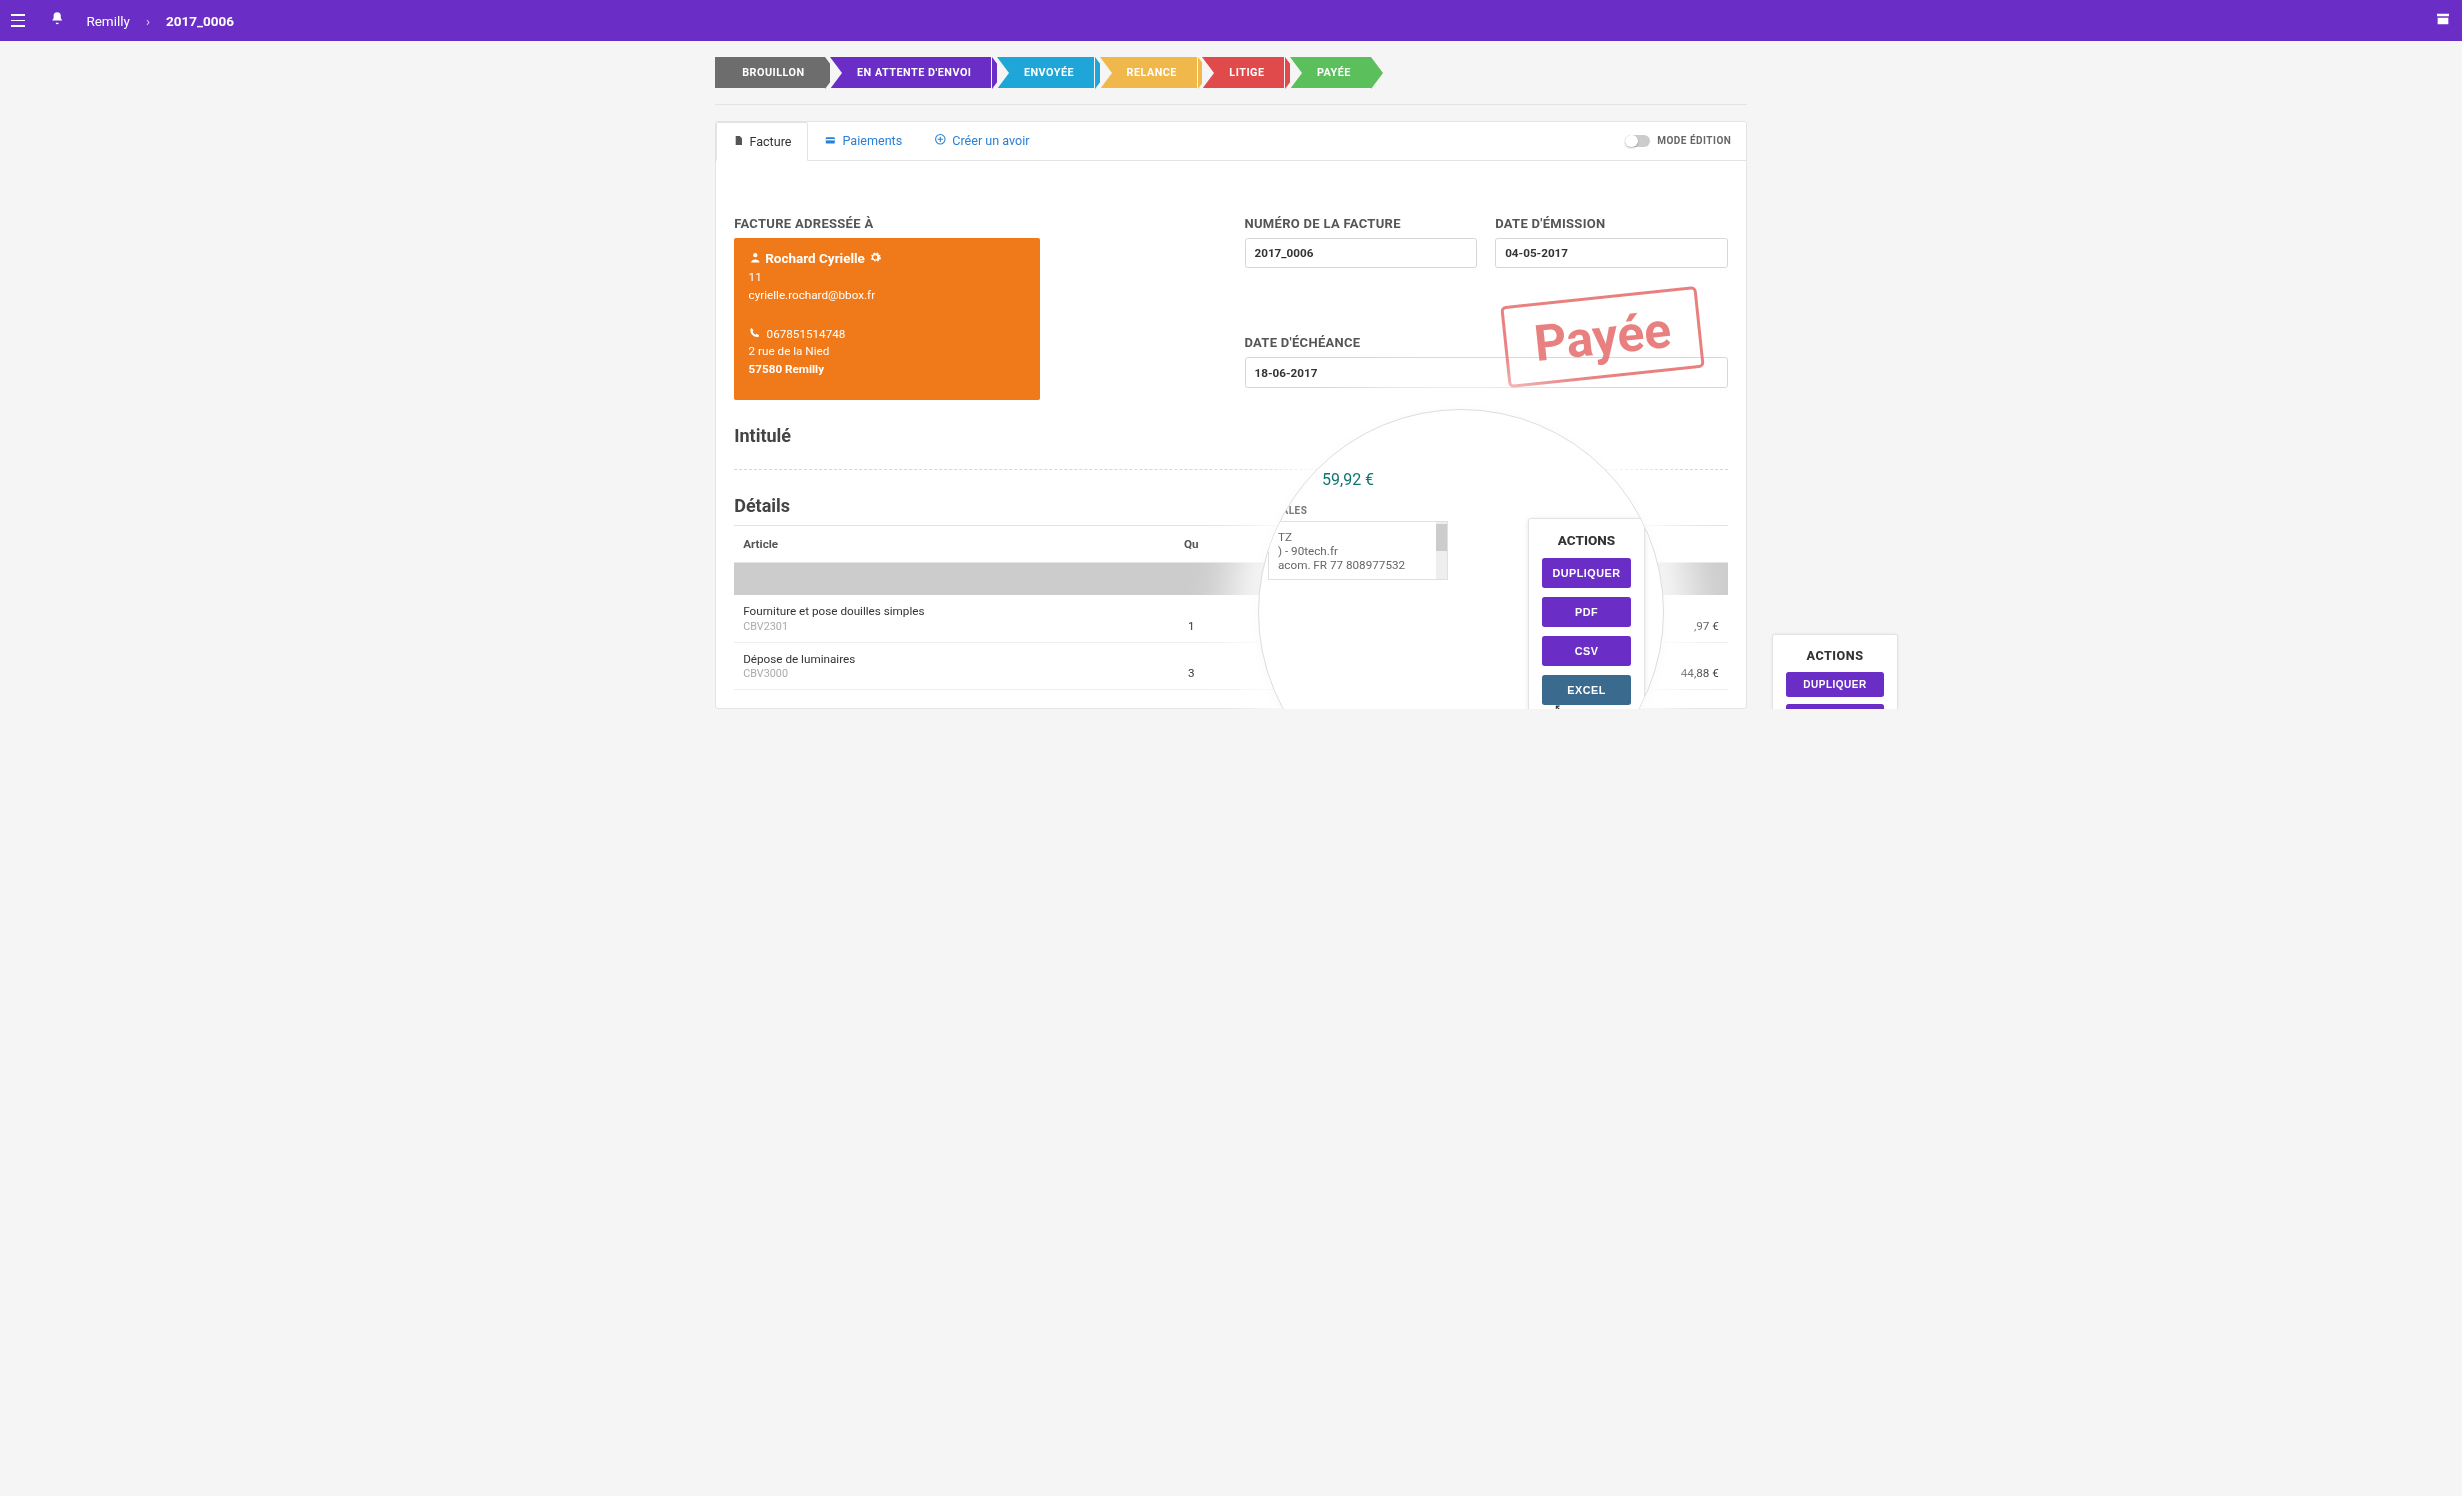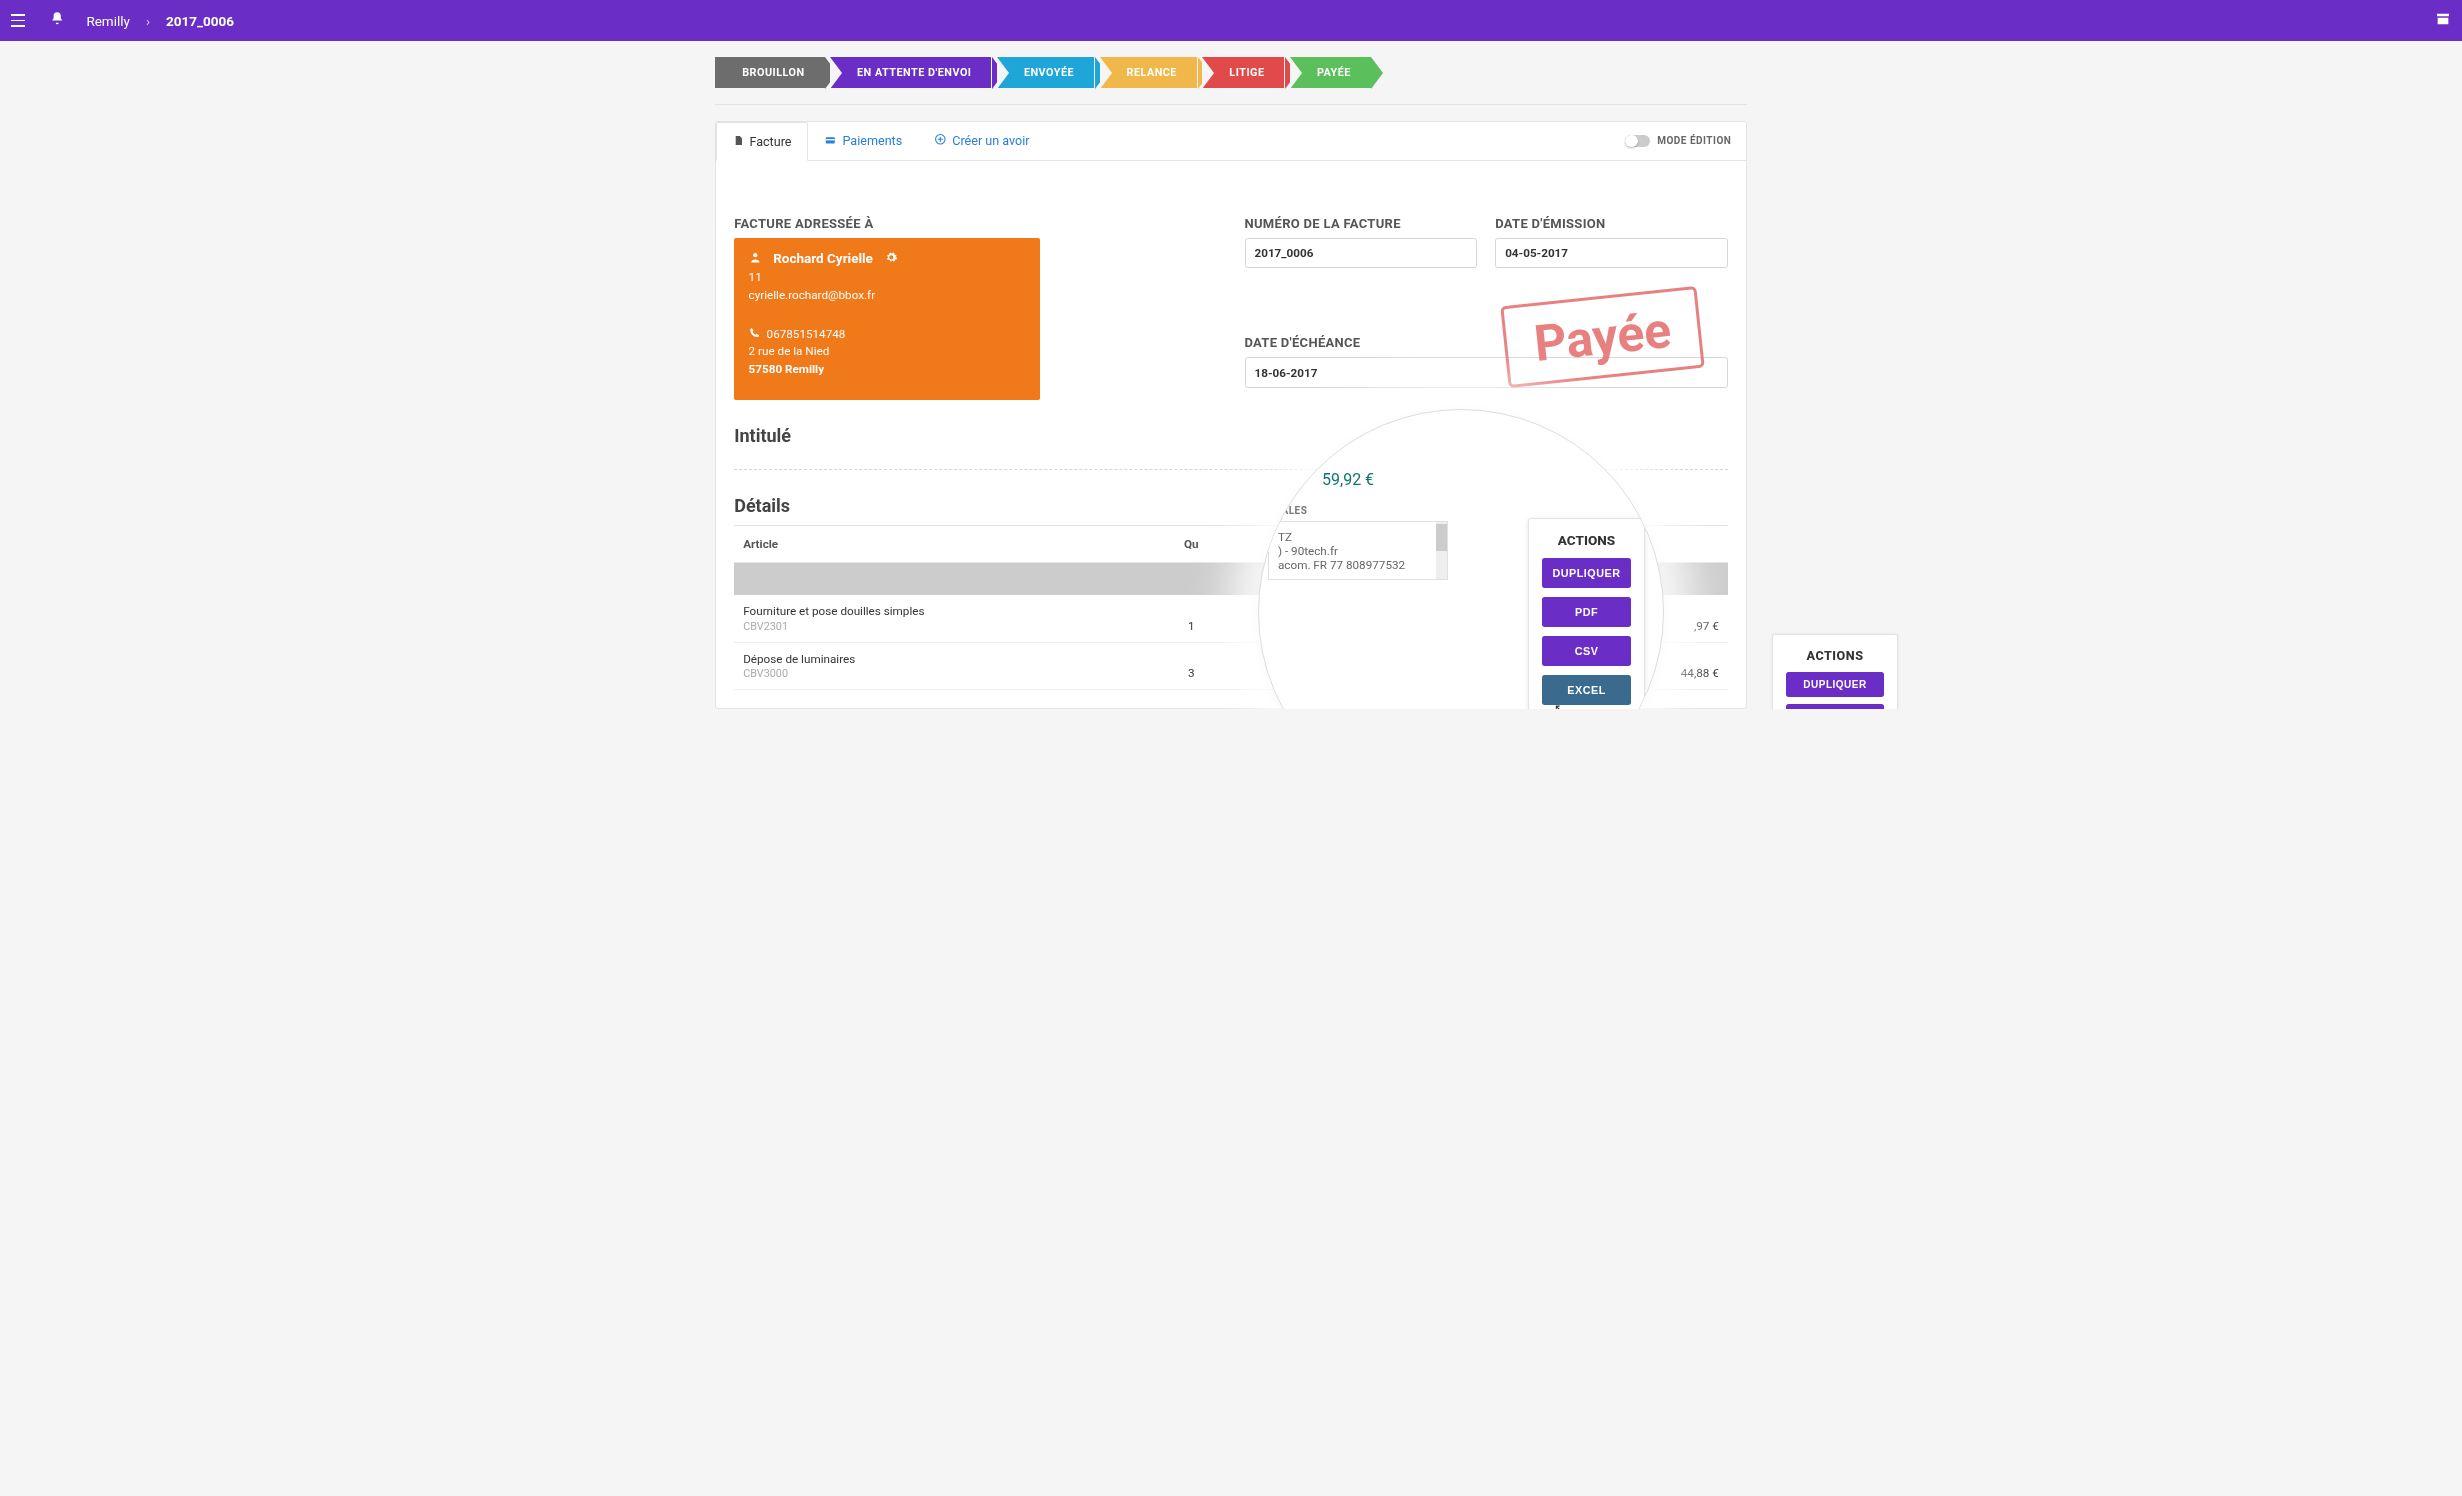--- a/index.html
+++ b/index.html
@@ -31,21 +31,21 @@
 .tab.active { color: #333; border: 0.9px solid #e3e3e3; border-bottom: 0.9px solid #fff; border-radius: 2.7px 2.7px 0 0; margin-bottom: -0.9px; background: #fff; }
 .mode-edit { margin-left: auto; display: flex; align-items: center; gap: 7.2px; padding-right: 14.4px; font-size: 10px; font-weight: 700; color: #666; letter-spacing: 0.5px; text-align: center; }
 .toggle { width: 25px; height: 12.6px; background: #ccc; border-radius: 7.2px; position: relative; cursor: pointer; }
 .toggle::after { content: ""; position: absolute; width: 12.6px; height: 12.6px; background: #fff; border-radius: 50%; left: 0; top: 0; box-shadow: 0 0.9px 1.8px rgba(0,0,0,.3); }
 .content { padding: 18px; position: relative; }
 .cols { display: flex; gap: 27px; }
 .col-left { flex: 1; }
 .col-right { flex: 1; display: flex; gap: 18px; flex-wrap: wrap; }
 .label { font-size: 13px; font-weight: 700; color: #555; letter-spacing: 0.3px; margin-bottom: 7.2px; margin-top: 37px; }
 .client-box { background: #f07a1a; color: #fff; padding: 12.6px 14.4px; border-radius: 1.8px; width: 306px; min-height: 162px; }
-.client-box .name { font-weight: 700; font-size: 13.5px; display: flex; align-items: center; gap: 12px; }
+.client-box .name { font-weight: 700; font-size: 13.5px; display: flex; align-items: center; gap: 4px; }
 .client-box .line { font-size: 11.7px; margin-top: 3.6px; }
 .client-box .addr { margin-top: 25px; font-size: 11.7px; }
 .client-box .addr .phone { display: flex; align-items: center; gap: 7.2px; }
 .client-box .city { font-weight: 700; margin-top: 3.6px; }
 .field { flex: 1 1 45%; min-width: 171px; }
 .input { border: 0.9px solid #d6d6d6; border-radius: 2.7px; padding: 7.2px 9px; font-size: 11.7px; font-weight: 700; color: #333; background: #fff; }
 .payee-stamp { position: absolute; right: 45px; top: 135px; transform: rotate(-6deg); color: #e56b6b; font-size: 50px; font-weight: 700; border: 3.6px solid #e56b6b; padding: 9px 27px; border-radius: 5.4px; opacity: .85; pointer-events: none; }
 .section-title { font-size: 18px; font-weight: 700; color: #444; margin: 25px 0 9px; }
 .dashed { border-top: 1.8px dashed #d6d6d6; margin: 23.4px 0; }
 .table-head { display: flex; font-size: 11.7px; font-weight: 700; color: #555; padding: 10.8px 9px; border-top: 0.9px solid #e3e3e3; border-bottom: 0.9px solid #e3e3e3; }

